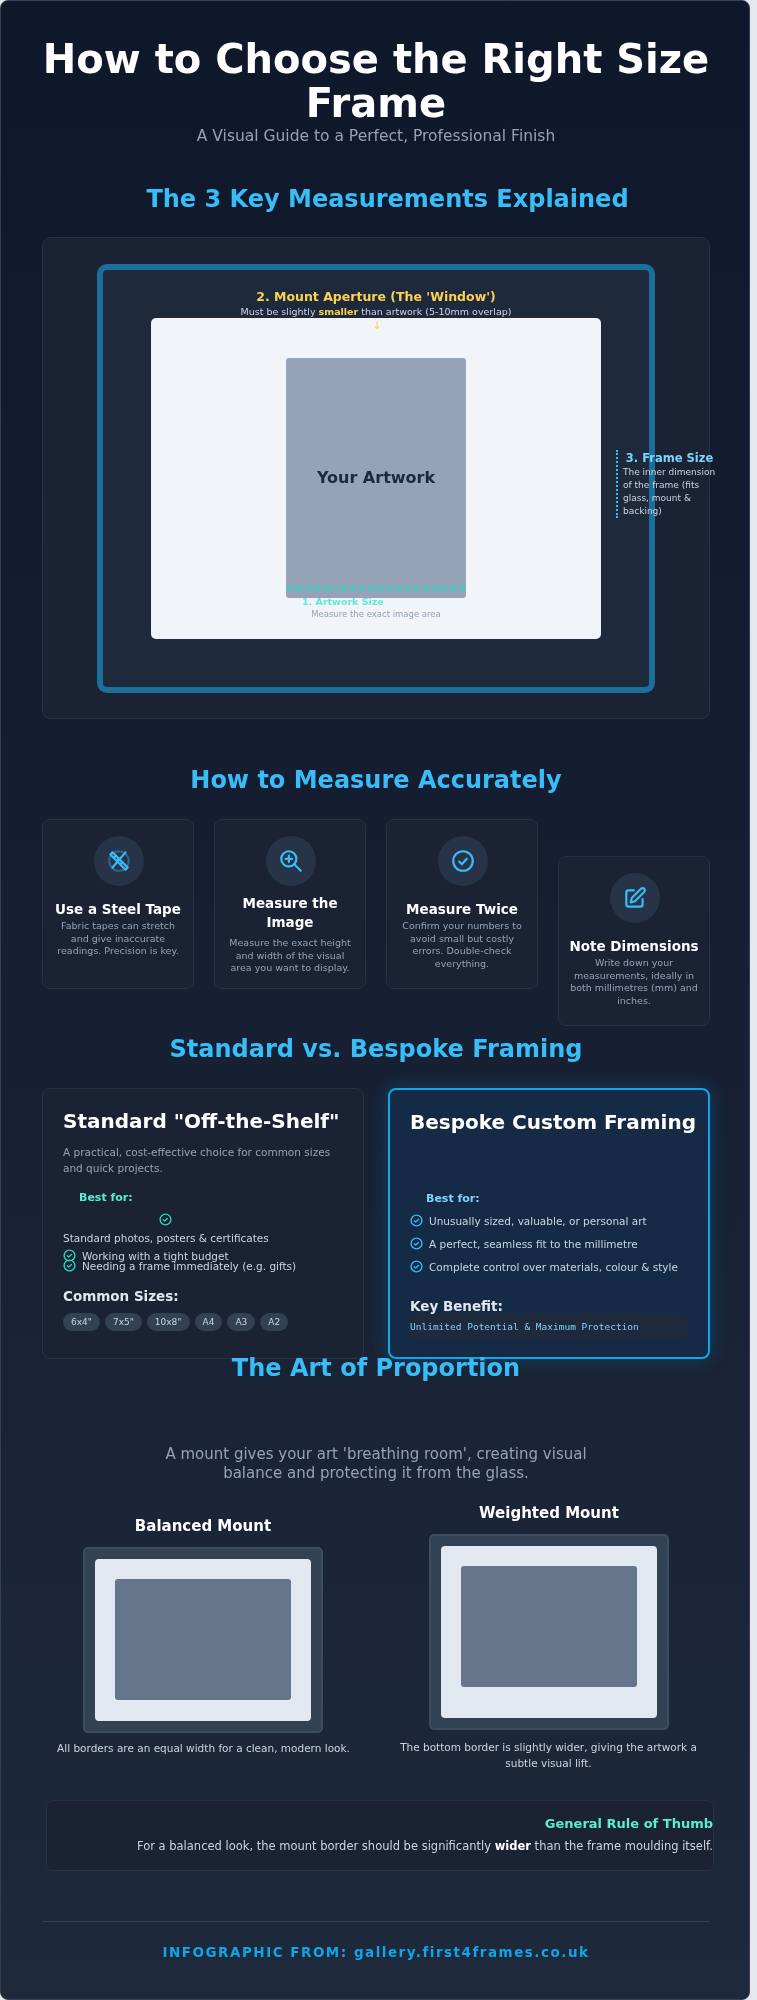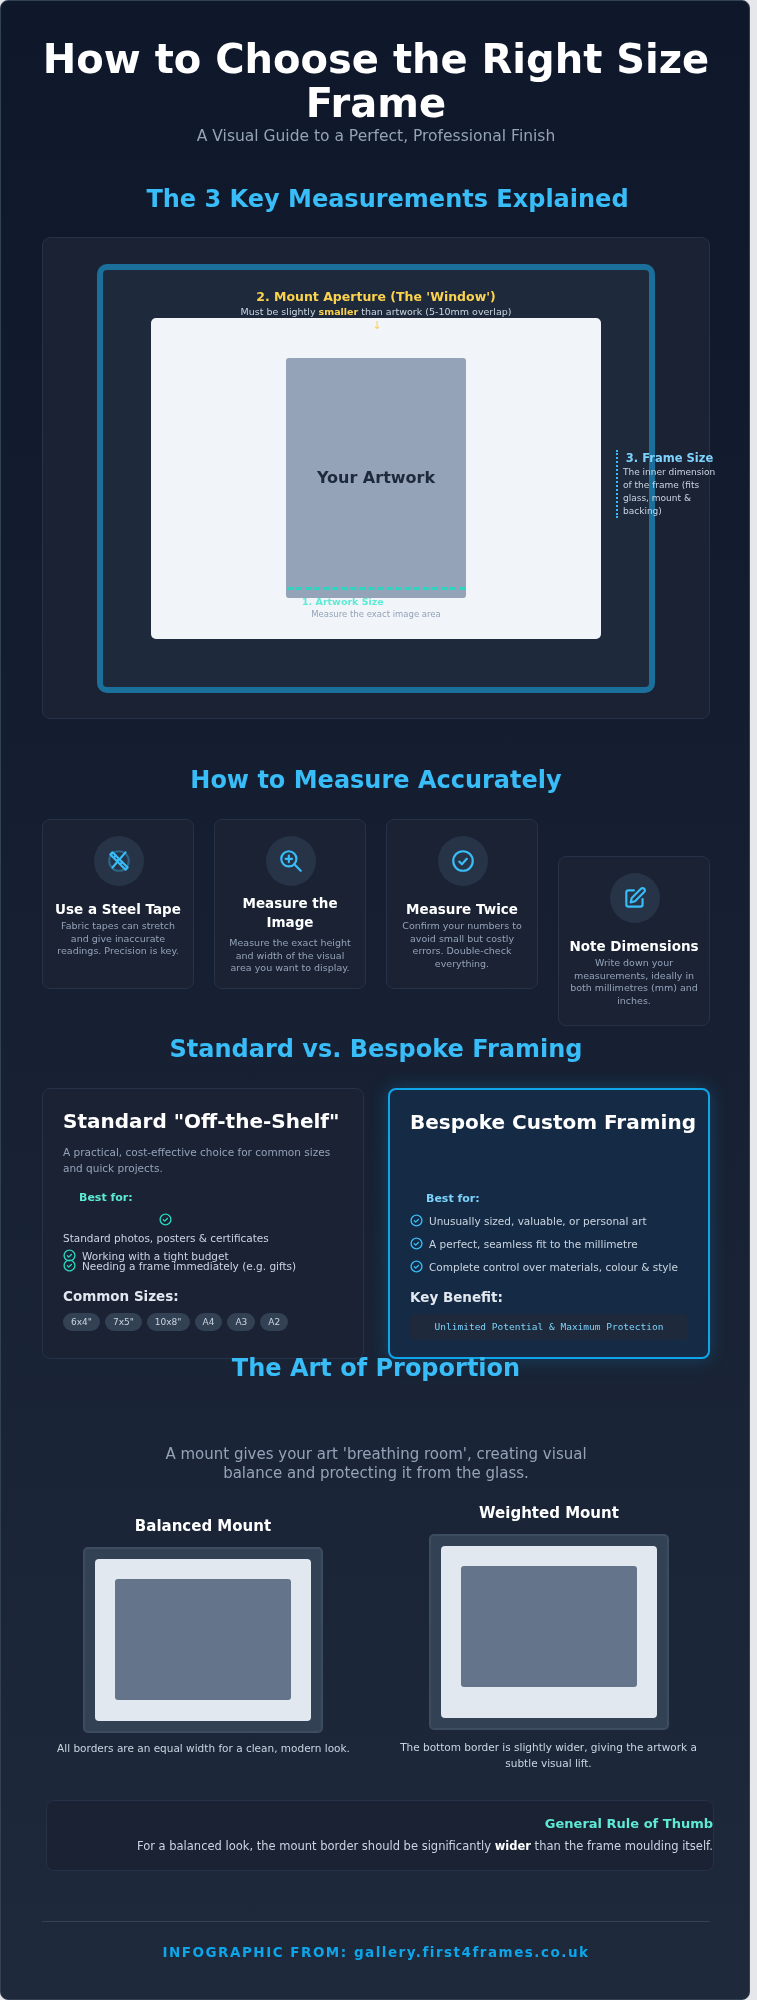--- a/index.html
+++ b/index.html
@@ -43,21 +43,21 @@
   .std-card { left: 41px; top: 1087px; width: 322px; height: 271px; background: #1a2234; border: 1px solid #263247; border-radius: 8px; padding: 0 20px; }
   .bsp-card { left: 387px; top: 1087px; width: 322px; height: 271px; background: #152a44; border: 2px solid #0ea5e9; border-radius: 8px; box-shadow: 0 0 18px rgba(14,165,233,0.25); }
   .card-h { position: absolute; left: 20px; top: 20px; font-size: 20px; font-weight: bold; color: #ffffff; }
   .card-desc { position: absolute; left: 20px; width: 290px; top: 55px; font-size: 10.5px; color: #94a3b8; line-height: 16px; }
   .bsp-card .card-desc { color: #cbd5e1; }
   .best-for { position: absolute; left: 20px; top: 102px; font-size: 11px; font-weight: bold; margin-left: 16px; }
   .bullet { position: absolute; left: 20px; font-size: 10.5px; color: #cbd5e1; display: flex; align-items: center; gap: 6px; }
   .sub-h { position: absolute; left: 20px; font-size: 13.5px; font-weight: bold; color: #e2e8f0; }
   .chips { position: absolute; left: 20px; top: 224px; display: flex; gap: 5px; }
   .chip { background: #334155; color: #cbd5e1; font-size: 9px; padding: 3px 8px; border-radius: 9px; height: 18px; line-height: 12px; }
-  .benefit { position: absolute; left: 20px; top: 224px; width: 278px; height: 26px; background: #1e293b; border-radius: 5px; font-family: "DejaVu Sans Mono", monospace; font-size: 9.5px; color: #7dd3fc; text-align: center; line-height: 26px; }
+  .benefit { position: absolute; left: 20px; top: 224px; width: 278px; height: 26px; background: #1e293b; border-radius: 5px; font-family: "DejaVu Sans Mono", monospace; font-size: 9.5px; color: #7dd3fc; text-align: left; line-height: 26px; }
 
   
   .prop-sub { left: 140px; width: 470px; top: 1444px; font-size: 15px; color: #94a3b8; text-align: center; line-height: 19px; }
   .mount-title { font-size: 15px; font-weight: bold; color: #ffffff; text-align: center; }
   .pframe { background: #334155; border: 2px solid #3e4c61; border-radius: 5px; }
   .pmount { position: absolute; background: #e2e8f0; border-radius: 4px; }
   .part { position: absolute; background: #64748b; border-radius: 3px; }
   .prop-cap { font-size: 10.5px; color: #cbd5e1; text-align: center; line-height: 16px; }
 
   .rule-box { left: 45px; top: 1799px; width: 668px; height: 71px; background: #1a2234; border: 1px solid #263247; border-radius: 8px; text-align: right; }
@@ -196,21 +196,21 @@
         </svg>
       <span>A perfect, seamless fit to the millimetre</span>
     </div>
     <div class="bullet" style="top:170px;">
       <svg width="13" height="13" viewBox="0 0 24 24" fill="none" stroke="#38bdf8" stroke-width="2.5" stroke-linecap="round" stroke-linejoin="round">
           <circle cx="12" cy="12" r="10"></circle>
           <path d="M8 12.5l2.5 2.5 5-5"></path>
         </svg>
       <span>Complete control over materials, colour &amp; style</span>
     </div>
-    <div class="sub-h" style="top:199px;text-align:right;">Key Benefit:</div>
+    <div class="sub-h" style="top:208px;text-align:right;">Key Benefit:</div>
     <div class="benefit">Unlimited Potential &amp; Maximum Protection</div>
   </div>
 
   <h2 class="abs section-title" style="top:1353px;">The Art of Proportion</h2>
   <div class="abs prop-sub">A mount gives your art 'breathing room', creating visual balance and protecting it from the glass.</div>
 
   <div class="abs mount-title" style="left:82px; width:240px; top:1516px;">Balanced Mount</div>
   <div class="abs pframe" style="left:82px; top:1546px; width:240px; height:186px;">
     <div class="pmount" style="left:10px; top:10px; width:216px; height:162px;"></div>
     <div class="part" style="left:30px; top:30px; width:176px; height:121px;"></div>

